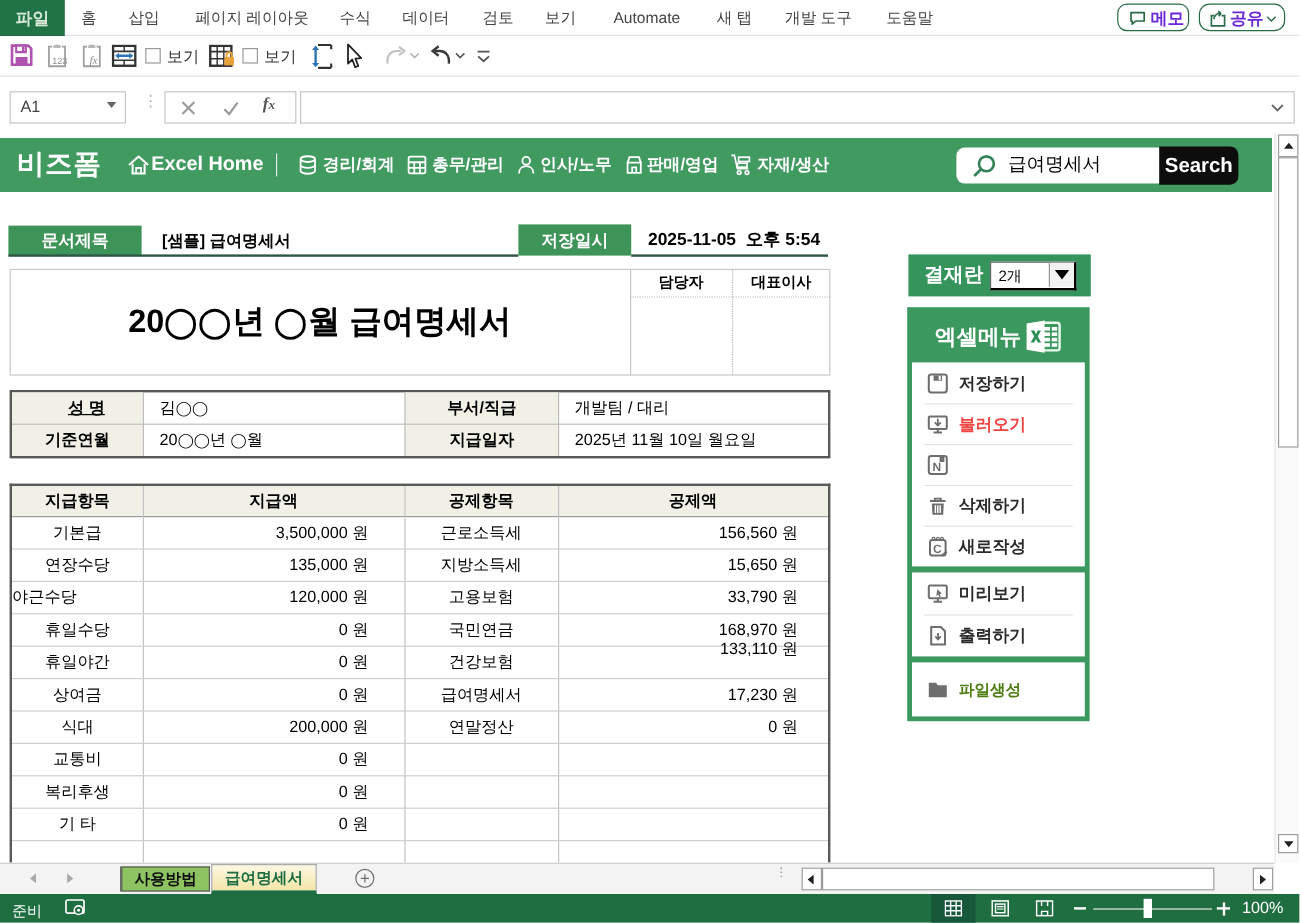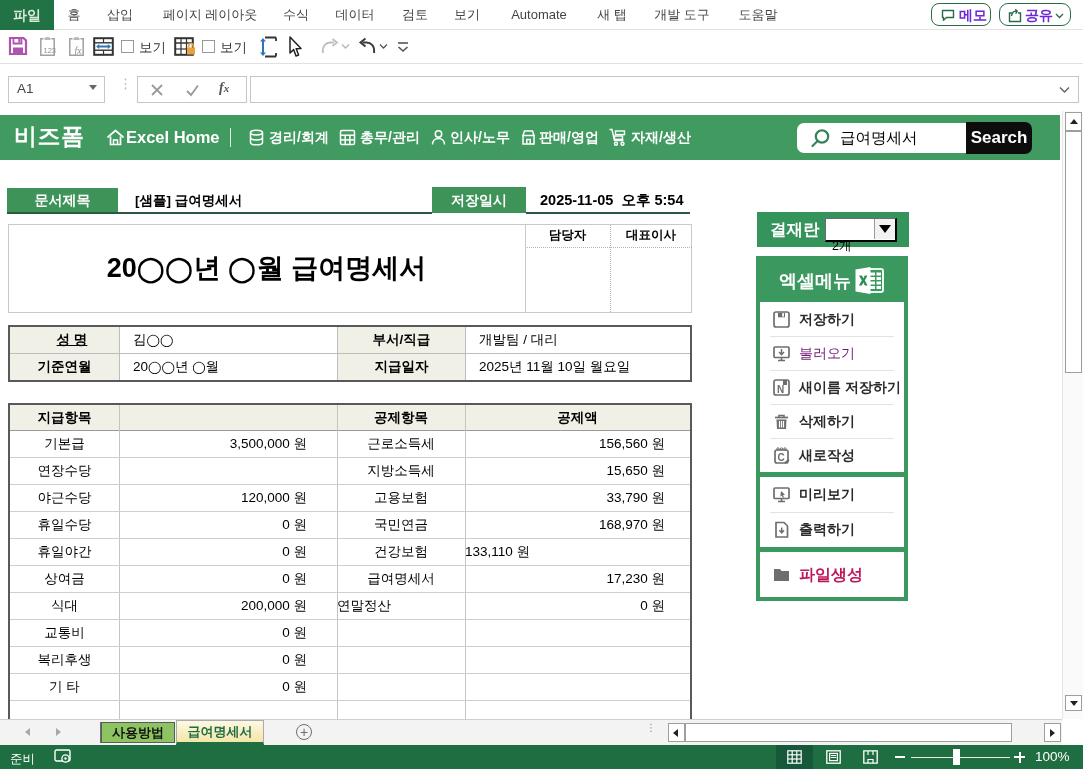--- a/index.html
+++ b/index.html
@@ -278,62 +278,64 @@
       <div style="position:absolute;left:10px;top:324px;width:680px;height:1px;background:#cfcfcf;"></div>
       <div style="position:absolute;left:10px;top:351px;width:680px;height:1px;background:#cfcfcf;"></div>
       <div style="position:absolute;left:10px;top:378px;width:680px;height:1px;background:#cfcfcf;"></div>
       <div style="position:absolute;left:10px;top:405px;width:680px;height:1px;background:#cfcfcf;"></div>
       <div style="position:absolute;left:10px;top:432px;width:680px;height:1px;background:#cfcfcf;"></div>
       <div style="position:absolute;left:10px;top:459px;width:680px;height:1px;background:#cfcfcf;"></div>
       <div style="position:absolute;left:10px;top:486px;width:680px;height:1px;background:#cfcfcf;"></div>
       <div style="position:absolute;left:10px;top:513px;width:680px;height:1px;background:#cfcfcf;"></div>
       <div style="position:absolute;left:10px;top:540px;width:680px;height:1px;background:#cfcfcf;"></div>
     <div class="cell bold" style="left:10px;top:245px;width:109px;height:25px;line-height:25px;text-align:center;">지급항목</div>
+      <div class="cell bold" style="left:119px;top:245px;width:218px;height:25px;line-height:25px;text-align:center;">지급액</div>
       <div class="cell bold" style="left:337px;top:245px;width:128px;height:25px;line-height:25px;text-align:center;">공제항목</div>
       <div class="cell bold" style="left:465px;top:245px;width:225px;height:25px;line-height:25px;text-align:center;">공제액</div>
       <div class="cell" style="left:10px;top:271px;width:109px;height:26px;line-height:26px;text-align:center;">기본급</div>
       <div class="cell" style="left:119px;top:271px;width:188px;height:26px;line-height:26px;text-align:right;">3,500,000 원</div>
       <div class="cell" style="left:337px;top:271px;width:128px;height:26px;line-height:26px;text-align:center;">근로소득세</div>
       <div class="cell" style="left:465px;top:271px;width:200px;height:26px;line-height:26px;text-align:right;">156,560 원</div>
       <div class="cell" style="left:10px;top:298px;width:109px;height:26px;line-height:26px;text-align:center;">연장수당</div>
+      <div class="cell" style="left:119px;top:298px;width:188px;height:26px;line-height:26px;text-align:right;">135,000 원</div>
       <div class="cell" style="left:337px;top:298px;width:128px;height:26px;line-height:26px;text-align:center;">지방소득세</div>
       <div class="cell" style="left:465px;top:298px;width:200px;height:26px;line-height:26px;text-align:right;">15,650 원</div>
-      <div class="cell" style="left:10px;top:325px;width:109px;height:26px;line-height:26px;text-align:center;">야근수당</div>
+      <div class="cell" style="left:10px;top:325px;width:109px;height:26px;line-height:26px;">야근수당</div>
       <div class="cell" style="left:119px;top:325px;width:188px;height:26px;line-height:26px;text-align:right;">120,000 원</div>
       <div class="cell" style="left:337px;top:325px;width:128px;height:26px;line-height:26px;text-align:center;">고용보험</div>
       <div class="cell" style="left:465px;top:325px;width:200px;height:26px;line-height:26px;text-align:right;">33,790 원</div>
       <div class="cell" style="left:10px;top:352px;width:109px;height:26px;line-height:26px;text-align:center;">휴일수당</div>
       <div class="cell" style="left:119px;top:352px;width:188px;height:26px;line-height:26px;text-align:right;">0 원</div>
       <div class="cell" style="left:337px;top:352px;width:128px;height:26px;line-height:26px;text-align:center;">국민연금</div>
       <div class="cell" style="left:465px;top:352px;width:200px;height:26px;line-height:26px;text-align:right;">168,970 원</div>
       <div class="cell" style="left:10px;top:379px;width:109px;height:26px;line-height:26px;text-align:center;">휴일야간</div>
       <div class="cell" style="left:119px;top:379px;width:188px;height:26px;line-height:26px;text-align:right;">0 원</div>
       <div class="cell" style="left:337px;top:379px;width:128px;height:26px;line-height:26px;text-align:center;">건강보험</div>
-      <div class="cell" style="left:465px;top:379px;width:200px;height:26px;line-height:26px;">133,110 원</div>
+      <div class="cell" style="left:465px;top:368px;width:200px;height:26px;line-height:26px;text-align:right;">133,110 원</div>
       <div class="cell" style="left:10px;top:406px;width:109px;height:26px;line-height:26px;text-align:center;">상여금</div>
       <div class="cell" style="left:119px;top:406px;width:188px;height:26px;line-height:26px;text-align:right;">0 원</div>
       <div class="cell" style="left:337px;top:406px;width:128px;height:26px;line-height:26px;text-align:center;">급여명세서</div>
       <div class="cell" style="left:465px;top:406px;width:200px;height:26px;line-height:26px;text-align:right;">17,230 원</div>
       <div class="cell" style="left:10px;top:433px;width:109px;height:26px;line-height:26px;text-align:center;">식대</div>
       <div class="cell" style="left:119px;top:433px;width:188px;height:26px;line-height:26px;text-align:right;">200,000 원</div>
-      <div class="cell" style="left:337px;top:433px;width:128px;height:26px;line-height:26px;">연말정산</div>
+      <div class="cell" style="left:337px;top:433px;width:128px;height:26px;line-height:26px;text-align:center;">연말정산</div>
       <div class="cell" style="left:465px;top:433px;width:200px;height:26px;line-height:26px;text-align:right;">0 원</div>
       <div class="cell" style="left:10px;top:460px;width:109px;height:26px;line-height:26px;text-align:center;">교통비</div>
       <div class="cell" style="left:119px;top:460px;width:188px;height:26px;line-height:26px;text-align:right;">0 원</div>
       <div class="cell" style="left:10px;top:487px;width:109px;height:26px;line-height:26px;text-align:center;">복리후생</div>
       <div class="cell" style="left:119px;top:487px;width:188px;height:26px;line-height:26px;text-align:right;">0 원</div>
       <div class="cell" style="left:10px;top:514px;width:109px;height:26px;line-height:26px;text-align:center;">기 타</div>
       <div class="cell" style="left:119px;top:514px;width:188px;height:26px;line-height:26px;text-align:right;">0 원</div>
   </div>
 
   <div id="side">
     <div style="position:absolute;left:757px;top:212px;width:152px;height:35px;background:#35935c;"></div>
     <div style="position:absolute;left:770px;top:212px;height:35px;line-height:35px;color:#fff;font-weight:bold;font-size:16.5px;">결재란</div>
     <div style="position:absolute;left:825px;top:218px;width:72px;height:24px;background:#fff;border:1px solid #6b6b6b;border-right:2px solid #000;border-bottom:2px solid #000;">
-      <span style="position:absolute;left:6px;top:3px;font-size:12.5px;color:#000;margin-top:16px;">2개</span>
+      <span style="position:absolute;left:6px;top:3px;font-size:12.5px;color:#000;">2개</span>
       <span style="position:absolute;right:0;top:0;width:21px;height:20px;background:#f2f2f2;border-left:1px solid #9a9a9a;"></span>
       <span style="position:absolute;right:4px;top:6px;width:0;height:0;border-left:6.5px solid transparent;border-right:6.5px solid transparent;border-top:8px solid #000;"></span>
     </div>
 
     <div style="position:absolute;left:756px;top:256px;width:152px;height:345px;background:#3b9960;"></div>
     <div style="position:absolute;left:756px;top:256px;width:152px;height:46px;color:#fff;font-weight:bold;font-size:18px;text-align:left;">
         <span style="position:absolute;left:23px;top:13px;">엑셀메뉴</span>
       </div>
     <svg style="position:absolute;left:854px;top:265px;" width="31" height="31" viewBox="0 0 31 31">
       <rect x="13" y="4" width="16" height="23" rx="2" fill="none" stroke="#eafaef" stroke-width="2"></rect>
@@ -356,28 +358,27 @@
         <rect x="6" y="2.8" width="7" height="4.5" fill="#6e6e6e"></rect>
         <rect x="10.2" y="3.2" width="1.8" height="3.4" fill="#fff"></rect>
       </svg>
     <div style="position:absolute;left:799px;top:302px;height:34px;line-height:34px;font-weight:bold;font-size:14px;color:#2b2b2b;white-space:nowrap;">저장하기</div>
     <div style="position:absolute;left:770px;top:336px;width:124px;height:1px;background:#e3e3e3;"></div>
     <svg style="position:absolute;left:772px;top:344px;" width="19" height="19" viewBox="0 0 19 19">
         <rect x="2" y="3" width="15" height="10.5" rx="1" fill="none" stroke="#6e6e6e" stroke-width="1.7"></rect>
         <path d="M9.5 5 V10 M7 8 L9.5 10.6 L12 8" fill="none" stroke="#6e6e6e" stroke-width="1.5"></path>
         <path d="M6 16.5 H13 M9.5 13.5 V16" stroke="#6e6e6e" stroke-width="1.7"></path>
       </svg>
-    <div style="position:absolute;left:799px;top:336px;height:34px;line-height:34px;font-weight:normal;font-size:14px;color:#701a75;white-space:nowrap;">불러오기</div>
+    <div style="position:absolute;left:799px;top:336px;height:34px;line-height:34px;font-weight:bold;font-size:14px;color:#ef4444;white-space:nowrap;">불러오기</div>
     <div style="position:absolute;left:770px;top:370px;width:124px;height:1px;background:#e3e3e3;"></div>
     <svg style="position:absolute;left:772px;top:378px;" width="19" height="19" viewBox="0 0 19 19">
         <rect x="2" y="2" width="15" height="15" rx="2" fill="none" stroke="#6e6e6e" stroke-width="1.7"></rect>
         <rect x="11" y="2" width="4" height="5" fill="#6e6e6e"></rect>
         <text x="5" y="14.5" font-size="10" font-weight="bold" fill="#6e6e6e" font-family="Liberation Sans">N</text>
       </svg>
-    <div style="position:absolute;left:799px;top:370px;height:34px;line-height:34px;font-weight:bold;font-size:14px;color:#2b2b2b;white-space:nowrap;">새이름 저장하기</div>
     <div style="position:absolute;left:770px;top:404px;width:124px;height:1px;background:#e3e3e3;"></div>
     <svg style="position:absolute;left:772px;top:412px;" width="19" height="19" viewBox="0 0 19 19">
         <path d="M3 5.5 H16" stroke="#6e6e6e" stroke-width="1.7"></path>
         <path d="M7 5 V3.5 H12 V5" fill="none" stroke="#6e6e6e" stroke-width="1.6"></path>
         <path d="M4.5 7.5 H14.5 L14 17 H5 Z" fill="#6e6e6e"></path>
         <path d="M7.5 9 V15.5 M9.5 9 V15.5 M11.5 9 V15.5" stroke="#fff" stroke-width="1.2"></path>
       </svg>
     <div style="position:absolute;left:799px;top:404px;height:34px;line-height:34px;font-weight:bold;font-size:14px;color:#2b2b2b;white-space:nowrap;">삭제하기</div>
     <div style="position:absolute;left:770px;top:438px;width:124px;height:1px;background:#e3e3e3;"></div>
     <svg style="position:absolute;left:772px;top:446px;" width="19" height="19" viewBox="0 0 19 19">
@@ -399,21 +400,21 @@
     <div style="position:absolute;left:770px;top:512px;width:124px;height:1px;background:#e3e3e3;"></div>
     <svg style="position:absolute;left:772px;top:520px;" width="19" height="19" viewBox="0 0 19 19">
         <path d="M4 2.5 H12 L15.5 6 V17 H4 Z" fill="none" stroke="#6e6e6e" stroke-width="1.7"></path>
         <path d="M9.7 7.5 V12.5 M7.4 10.3 L9.7 12.8 L12 10.3" fill="none" stroke="#6e6e6e" stroke-width="1.5"></path>
       </svg>
     <div style="position:absolute;left:799px;top:512px;height:35px;line-height:35px;font-weight:bold;font-size:14px;color:#2b2b2b;white-space:nowrap;">출력하기</div>
     <div style="position:absolute;left:760px;top:552px;width:144px;height:45px;background:#fff;"></div>
     <svg style="position:absolute;left:772px;top:565px;" width="19" height="19" viewBox="0 0 19 19">
         <path d="M2 4 H8 L9.5 6 H17 V16 H2 Z" fill="#6e6e6e"></path>
       </svg>
-    <div style="position:absolute;left:799px;top:552px;height:45px;line-height:45px;font-weight:bold;font-size:16px;color:#be185d;white-space:nowrap;">파일생성</div>
+    <div style="position:absolute;left:799px;top:552px;height:45px;line-height:45px;font-weight:bold;font-size:13px;color:#4d7c0f;white-space:nowrap;">파일생성</div>
   </div>
 
   <div id="vsb">
     <div style="position:absolute;left:2px;top:1px;width:17px;height:19px;background:#fff;border:1px solid #9e9e9e;"></div>
     <div style="position:absolute;left:6.5px;top:8px;width:0;height:0;border-left:4px solid transparent;border-right:4px solid transparent;border-bottom:5px solid #222;"></div>
     <div style="position:absolute;left:2px;top:20px;width:17px;height:242px;background:#fff;border:1px solid #9e9e9e;"></div>
     <div style="position:absolute;left:2px;top:584px;width:17px;height:16px;background:#fff;border:1px solid #9e9e9e;"></div>
     <div style="position:absolute;left:6.5px;top:590px;width:0;height:0;border-left:4px solid transparent;border-right:4px solid transparent;border-top:5px solid #222;"></div>
   </div>
 

